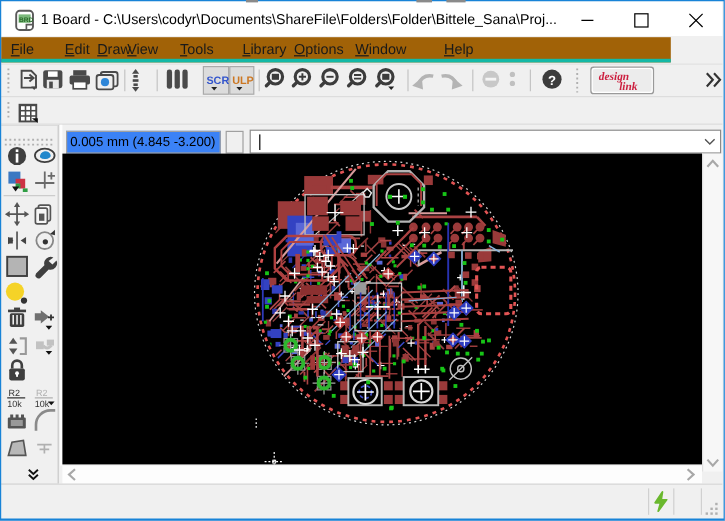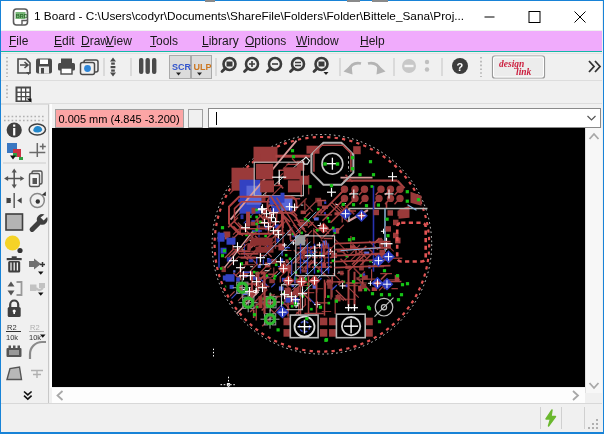--- a/index.html
+++ b/index.html
@@ -1,23 +1,23 @@
 <!DOCTYPE html>
 <html><head><meta charset="utf-8">
 <style>
 * { margin:0; padding:0; box-sizing:border-box; }
 html,body { width:604px; height:434px; overflow:hidden; font-family:"Liberation Sans",sans-serif; }
 #win { position:absolute; left:0; top:0; width:604px; height:434px; background:#f0f0f0; }
 #frame { position:absolute; left:0; top:0; width:604px; height:434px; border:1px solid #1883d7; border-bottom:2px solid #1883d7; box-sizing:border-box; z-index:99; pointer-events:none; }
 #title { position:absolute; left:1px; top:1px; width:601px; height:29px; background:#ffffff; }
 #title .txt { position:absolute; left:33px; top:8px; font-size:11.8px; color:#000; white-space:nowrap; }
-#menu { position:absolute; left:1px; top:31px; width:601px; height:21px; background:#f0abfc; border-bottom:1px solid #14b8a6; }
+#menu { position:absolute; left:1px; top:31px; width:558px; height:21px; background:#a16207; border-bottom:3px solid #14b8a6; }
 #menu span { position:absolute; top:3px; font-size:12px; color:#1a1a1a; }
 #menu u { text-decoration:underline; }
-#coordbox { position:absolute; left:54.5px; top:109px; width:129px; height:18.5px; background:#fca5a5;
+#coordbox { position:absolute; left:54.5px; top:109px; width:129px; height:18.5px; background:#3b82f6;
   border:1px solid #a0a0a0; font-size:11px; color:#000; padding-left:3px; padding-top:2.5px; white-space:nowrap; overflow:hidden; }
 #markbox { position:absolute; left:188px; top:109px; width:15px; height:18.5px; background:#f0f0f0; border:1px solid #a0a0a0; }
 #combo { position:absolute; left:207.5px; top:108px; width:393px; height:20px; background:#ffffff; border:1px solid #8a8a8a; }
 #combo .cursor { position:absolute; left:7px; top:3px; width:1px; height:13px; background:#000; }
 #combo .arr { position:absolute; right:4px; top:6px; width:9px; height:6px; }
 #combo .arr svg { display:block; }
 #lpanel { position:absolute; left:1px; top:104px; width:48px; height:299.5px; background:#f0f0f0;
   border-right:1px solid #c8c8c8; border-bottom:1px solid #c8c8c8; border-top:1px solid #dcdcdc; }
 #canvas { position:absolute; left:51.5px; top:128.3px; width:533.8px; height:259.2px; background:#000; }
 #vscroll { position:absolute; left:585.3px; top:128.3px; width:16.7px; height:265px; background:#f7f7f7; border-left:1px solid #e0e0e0; }
@@ -45,21 +45,21 @@
   </div>
   <div id="menu">
     <span style="left:8px"><u>F</u>ile</span>
     <span style="left:53px"><u>E</u>dit</span>
     <span style="left:80px"><u>D</u>raw</span>
     <span style="left:105px"><u>V</u>iew</span>
     <span style="left:149px"><u>T</u>ools</span>
     <span style="left:201px"><u>L</u>ibrary</span>
     <span style="left:244px"><u>O</u>ptions</span>
     <span style="left:295px"><u>W</u>indow</span>
-    <span style="left:359px"><u>H</u>elp</span>
+    <span style="left:369px"><u>H</u>elp</span>
   </div>
   <svg width="604" height="130" style="position:absolute;left:0;top:0;pointer-events:none">
     <line x1="1" y1="53.5" x2="602" y2="53.5" stroke="#e2e2e2" stroke-width="1"></line>
     <line x1="1" y1="80.5" x2="602" y2="80.5" stroke="#dddddd" stroke-width="1"></line>
     <line x1="1" y1="103.5" x2="602" y2="103.5" stroke="#dddddd" stroke-width="1"></line>
 <line x1="7" y1="57" x2="7" y2="77" stroke="#b0b0b0" stroke-width="1.6" stroke-dasharray="1.6,2.2"></line>
 <path d="M18 59 h8 l4 4 v10 h-12 z" fill="none" stroke="#4a4a4a" stroke-width="1.6"></path>
 <path d="M20 65 h7 M24.5 62 l3.5 3 -3.5 3" fill="none" stroke="#4a4a4a" stroke-width="1.6"></path>
 <path d="M26 72 l5 0 -2.5 3 z" fill="#4a4a4a"></path>
 <rect x="36" y="58.5" width="16" height="15" rx="2" fill="#4a4a4a"></rect>

